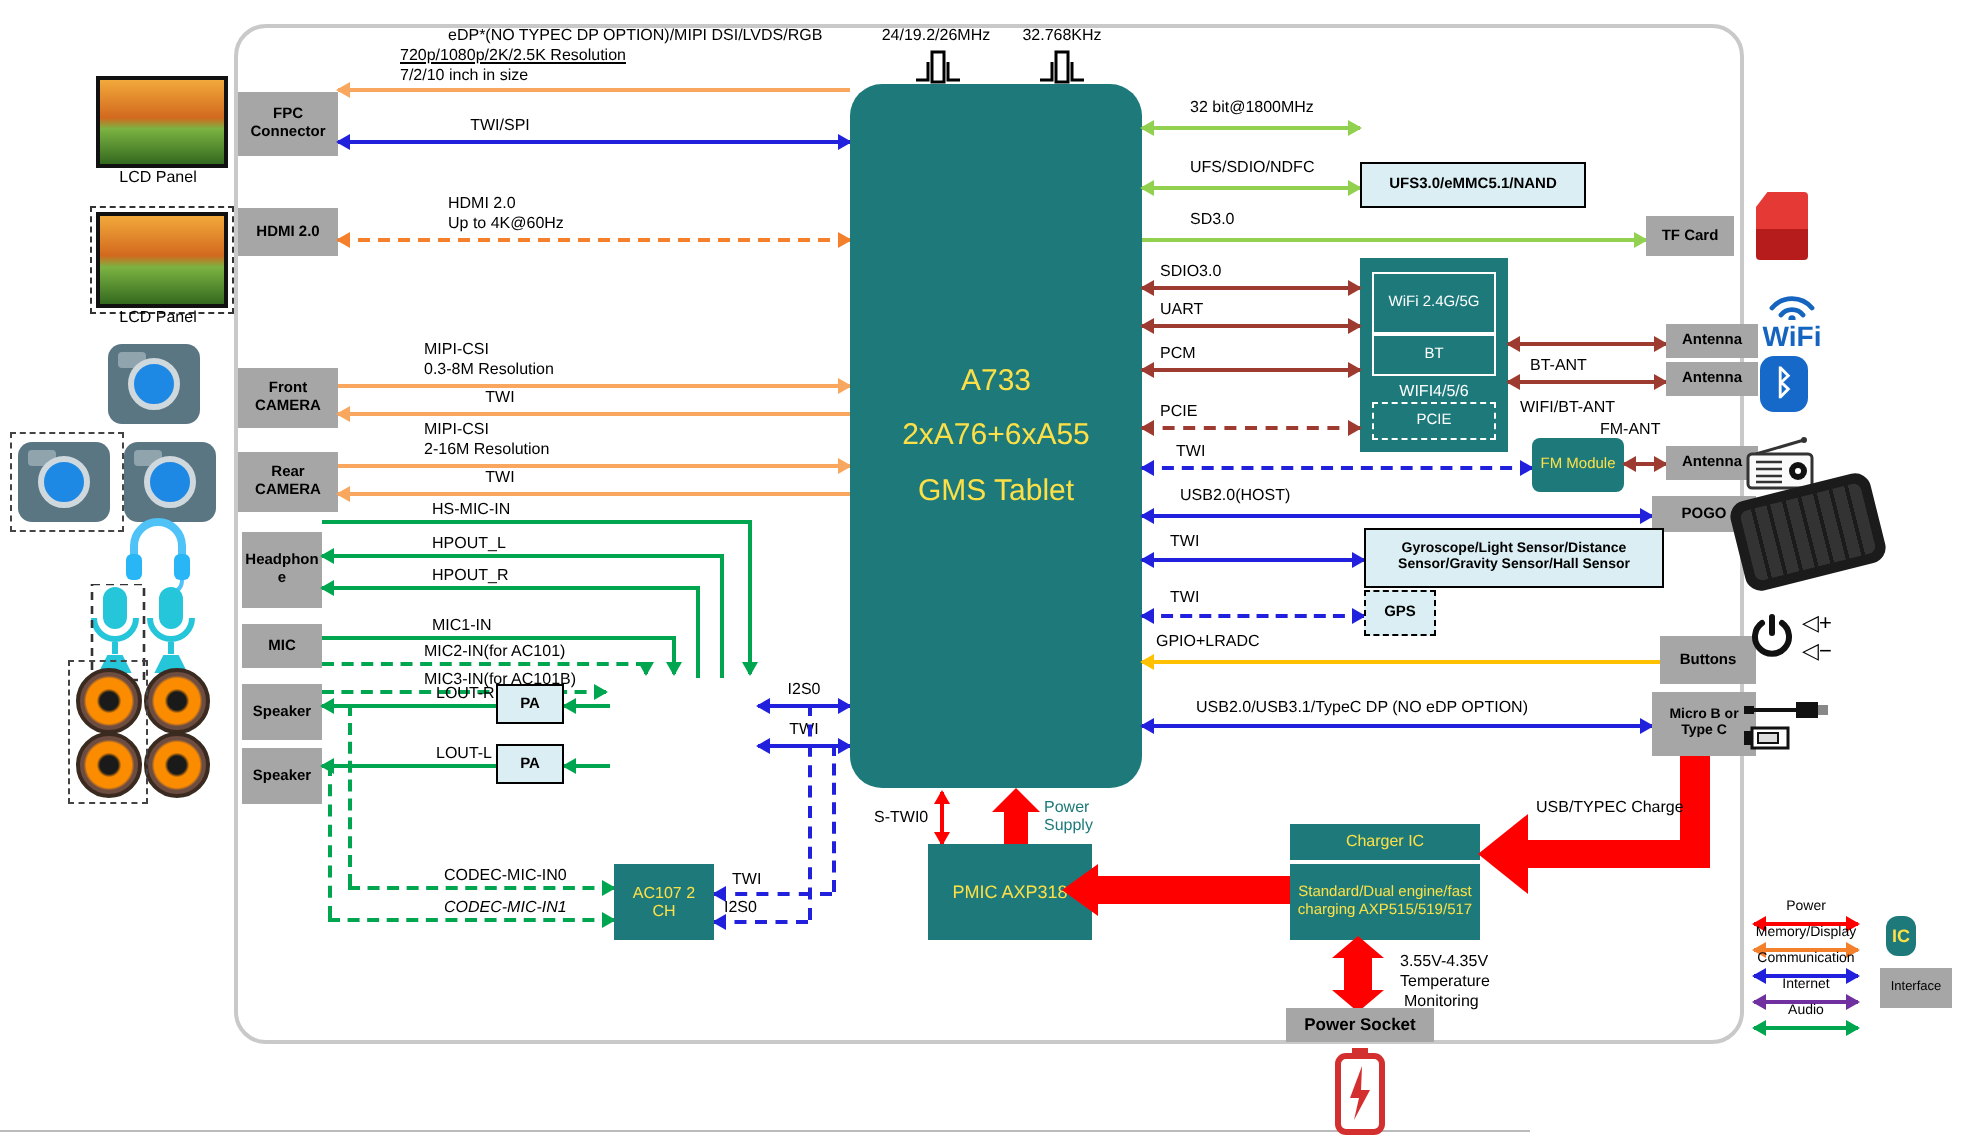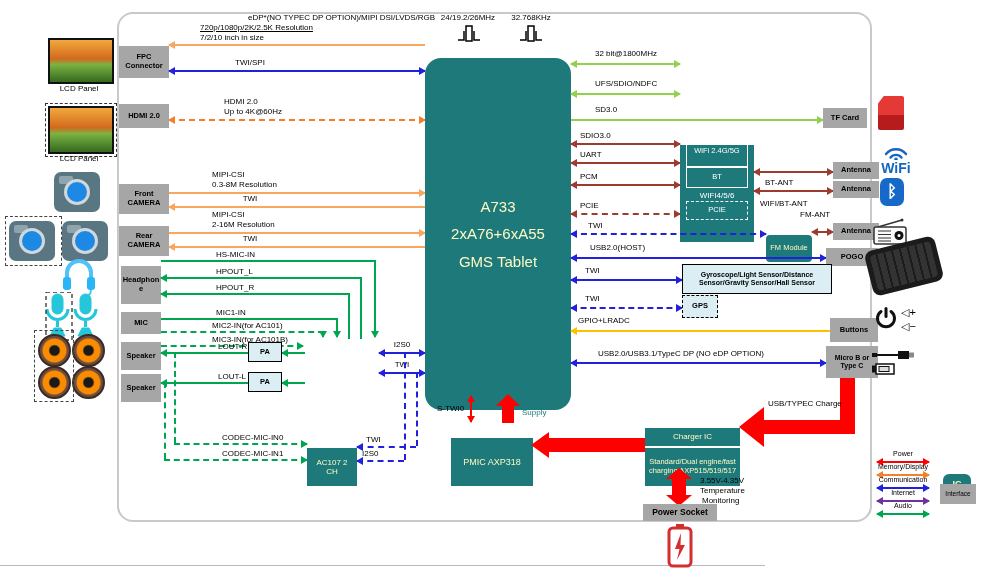--- a/index.html
+++ b/index.html
@@ -2,21 +2,21 @@
 <html><head>
 <meta charset="utf-8">
 <style>
   html,body{margin:0;padding:0;background:#fff;font-family:"Liberation Sans",sans-serif;}
   .canvas{position:relative;width:981px;height:568px;background:#fff;overflow:hidden;font-size:8px;color:#000;}
   .abs{position:absolute;}
   .lbl{position:absolute;font-size:8px;line-height:1.15;white-space:nowrap;color:#000;}
   .sm{font-size:7px;}
   .c{text-align:center;}
   .bx{position:absolute;display:flex;align-items:center;justify-content:center;text-align:center;box-sizing:border-box;line-height:1.15;}
-  .teal{background:#1E7A7A;color:#fef9c3;margin-top:16px;}
+  .teal{background:#1E7A7A;color:#fde047;}
   .gray{background:#A6A6A6;color:#000;font-weight:700;font-size:7.5px;}
   .lblue{background:#DAEEF3;color:#000;border:1.5px solid #000;font-weight:700;font-size:7.5px;}
   .brk{overflow-wrap:anywhere;word-break:break-word;}
   .rnd{border-radius:6px;}
   
   .edge{position:absolute;height:0;border-top:2px solid currentColor;}
   .edge.d{border-top-style:dashed;}
   .al::before{content:"";position:absolute;left:-1px;top:-5px;width:0;height:0;border:4px solid transparent;border-right:7px solid currentColor;border-left:0;}
   .ar::after{content:"";position:absolute;right:-1px;top:-5px;width:0;height:0;border:4px solid transparent;border-left:7px solid currentColor;border-right:0;}
   
@@ -92,21 +92,21 @@
 
   <div class="bx gray" style="left:119px;top:46px;width:50px;height:32px;">FPC Connector</div>
   <div class="bx gray" style="left:119px;top:104px;width:50px;height:24px;">HDMI 2.0</div>
   <div class="bx gray" style="left:119px;top:184px;width:50px;height:30px;">Front CAMERA</div>
   <div class="bx gray" style="left:119px;top:226px;width:50px;height:30px;">Rear CAMERA</div>
   <div class="bx gray brk" style="left:121px;top:266px;width:40px;height:38px;">Headphone</div>
   <div class="bx gray" style="left:121px;top:312px;width:40px;height:22px;">MIC</div>
   <div class="bx gray brk" style="left:121px;top:342px;width:40px;height:28px;">Speaker</div>
   <div class="bx gray brk" style="left:121px;top:374px;width:40px;height:28px;">Speaker</div>
 
-  <div class="lbl" style="left:212px;top:13px;padding-left:36px;">eDP*(NO TYPEC DP OPTION)/MIPI DSI/LVDS/RGB</div>
+  <div class="lbl" style="left:188px;top:13px;padding-left:36px;">eDP*(NO TYPEC DP OPTION)/MIPI DSI/LVDS/RGB</div>
   <div class="lbl" style="left:200px;top:23px;text-decoration:underline;">720p/1080p/2K/2.5K Resolution</div>
   <div class="lbl" style="left:200px;top:33px;">7/2/10 inch in size</div>
   <div class="edge or al" style="left:169px;top:44px;width:256px;"></div>
   <div class="lbl c" style="left:180px;top:58px;width:140px;">TWI/SPI</div>
   <div class="edge bl al ar" style="left:169px;top:70px;width:256px;"></div>
 
   <div class="lbl" style="left:224px;top:97px;">HDMI 2.0</div>
   <div class="lbl" style="left:224px;top:107px;">Up to 4K@60Hz</div>
   <div class="edge or2 d al ar" style="left:169px;top:119px;width:256px;"></div>
 
@@ -153,21 +153,21 @@
   <div class="lbl" style="left:218px;top:372px;">LOUT-L</div>
   <div class="edge gr al" style="left:282px;top:382px;width:23px;"></div>
   <div class="bx lblue" style="left:248px;top:372px;width:34px;height:20px;">PA</div>
   <div class="edge gr al" style="left:161px;top:382px;width:87px;"></div>
 
   <div class="vedge gr d" style="left:174px;top:352px;height:91px;"></div>
   <div class="edge gr d ar" style="left:174px;top:443px;width:133px;"></div>
   <div class="lbl" style="left:222px;top:433px;">CODEC-MIC-IN0</div>
   <div class="vedge gr d" style="left:164px;top:382px;height:77px;"></div>
   <div class="edge gr d ar" style="left:164px;top:459px;width:143px;"></div>
-  <div class="lbl" style="left:222px;top:449px;">CODEC-MIC-IN1</div>
+  <div class="lbl" style="left:222px;top:449px;font-style:italic;">CODEC-MIC-IN1</div>
 
 
   <div class="lbl c" style="left:381px;top:340px;width:42px;">I2S0</div>
   <div class="edge bl al ar" style="left:379px;top:352px;width:46px;"></div>
   <div class="lbl c" style="left:381px;top:360px;width:42px;">TWI</div>
   <div class="edge bl al ar" style="left:379px;top:372px;width:46px;"></div>
 
   <div class="vedge bl d" style="left:404px;top:352px;height:108px;"></div>
   <div class="vedge bl d" style="left:416px;top:372px;height:74px;"></div>
   <div class="edge bl d al" style="left:357px;top:446px;width:59px;"></div>
@@ -190,20 +190,21 @@
   <svg class="abs" style="left:518px;top:23px;" width="26" height="20" viewBox="0 0 26 20">
       <path d="M2 17 h6 v-9 M18 8 v9 h6" fill="none" stroke="#000" stroke-width="1.5"></path>
       <rect x="10" y="3" width="6" height="15" fill="#fff" stroke="#000" stroke-width="1.5"></rect>
     </svg>
 
   <div class="lbl" style="left:595px;top:49px;">32 bit@1800MHz</div>
   <div class="edge lg al ar" style="left:571px;top:63px;width:109px;"></div>
 
   <div class="lbl" style="left:595px;top:79px;">UFS/SDIO/NDFC</div>
   <div class="edge lg al ar" style="left:571px;top:93px;width:109px;"></div>
+  <div class="bx lblue" style="left:680px;top:81px;width:113px;height:23px;">UFS3.0/eMMC5.1/NAND</div>
 
   <div class="lbl" style="left:595px;top:105px;">SD3.0</div>
   <div class="edge lg ar" style="left:571px;top:119px;width:252px;"></div>
   <div class="bx gray" style="left:823px;top:108px;width:44px;height:20px;">TF Card</div>
   <div class="sdcard" style="left:878px;top:96px;width:26px;height:34px;"></div>
 
   <div class="bx teal" style="left:680px;top:129px;width:74px;height:97px;"></div>
   <div class="bx" style="left:686px;top:136px;width:62px;height:31px;border:1.5px solid #fff;color:#fff;font-size:7.5px;">WiFi 2.4G/5G</div>
   <div class="bx" style="left:686px;top:167px;width:62px;height:21px;border:1.5px solid #fff;color:#fff;font-size:7.5px;">BT</div>
   <div class="lbl c" style="left:680px;top:191px;width:74px;color:#fff;">WIFI4/5/6</div>
@@ -290,21 +291,21 @@
     <rect x="0" y="17.5" width="4" height="7" fill="#111"></rect>
   </svg>
 
   <div class="lbl" style="left:437px;top:404px;">S-TWI0</div>
   <div class="vedge rd vu vd" style="left:470px;top:396px;height:26px;"></div>
 
   <div class="tri" style="left:496px;top:394px;border-left:12px solid transparent;border-right:12px solid transparent;border-bottom:12px solid #F00;"></div>
   <div class="abs" style="left:502px;top:405px;width:12px;height:18px;background:#F00;"></div>
   <div class="lbl" style="left:522px;top:399px;width:34px;white-space:normal;color:#1E7A7A;">Power Supply</div>
 
-  <div class="bx teal" style="left:451px;top:422px;width:82px;height:48px;font-size:9px;padding:4px;">PMIC AXP318</div>
+  <div class="bx teal" style="left:464px;top:422px;width:82px;height:48px;font-size:9px;padding:4px;">PMIC AXP318</div>
 
   <div class="bx teal" style="left:645px;top:412px;width:95px;height:18px;font-size:8px;">Charger IC</div>
   <div class="bx teal" style="left:645px;top:432px;width:95px;height:38px;font-size:7.5px;padding:2px;">Standard/Dual engine/fast charging AXP515/519/517</div>
 
   <div class="tri" style="left:531px;top:432px;border-top:13px solid transparent;border-bottom:13px solid transparent;border-right:18px solid #F00;"></div>
   <div class="abs" style="left:548px;top:438px;width:97px;height:14px;background:#F00;"></div>
 
   <div class="tri" style="left:666px;top:468px;border-left:13px solid transparent;border-right:13px solid transparent;border-bottom:11px solid #F00;"></div>
   <div class="abs" style="left:672px;top:477px;width:14px;height:20px;background:#F00;"></div>
   <div class="tri" style="left:666px;top:495px;border-left:13px solid transparent;border-right:13px solid transparent;border-top:11px solid #F00;"></div>
@@ -327,16 +328,16 @@
   <div class="lbl c sm" style="left:875px;top:450px;width:56px;">Power</div>
   <div class="edge al ar" style="left: 877px; top: 461px; width: 52px; color: rgb(255, 0, 0);"></div>
   <div class="lbl c sm" style="left:875px;top:463px;width:56px;">Memory/Display</div>
   <div class="edge al ar" style="left: 877px; top: 474px; width: 52px; color: rgb(244, 128, 44);"></div>
   <div class="lbl c sm" style="left:875px;top:476px;width:56px;">Communication</div>
   <div class="edge al ar" style="left: 877px; top: 487px; width: 52px; color: rgb(32, 32, 221);"></div>
   <div class="lbl c sm" style="left:875px;top:489px;width:56px;">Internet</div>
   <div class="edge al ar" style="left: 877px; top: 500px; width: 52px; color: rgb(112, 48, 160);"></div>
   <div class="lbl c sm" style="left:875px;top:502px;width:56px;">Audio</div>
   <div class="edge al ar" style="left: 877px; top: 513px; width: 52px; color: rgb(0, 165, 80);"></div>
-  <div class="bx teal rnd" style="left:943px;top:458px;width:28px;height:20px;font-weight:700;font-size:9px;">IC</div>
+  <div class="bx teal rnd" style="left:943px;top:458px;width:15px;height:20px;font-weight:700;font-size:9px;">IC</div>
   <div class="bx gray" style="left:940px;top:484px;width:36px;height:20px;font-size:6.5px;font-weight:400;">Interface</div>
 
 </div>
 
 </body></html>

